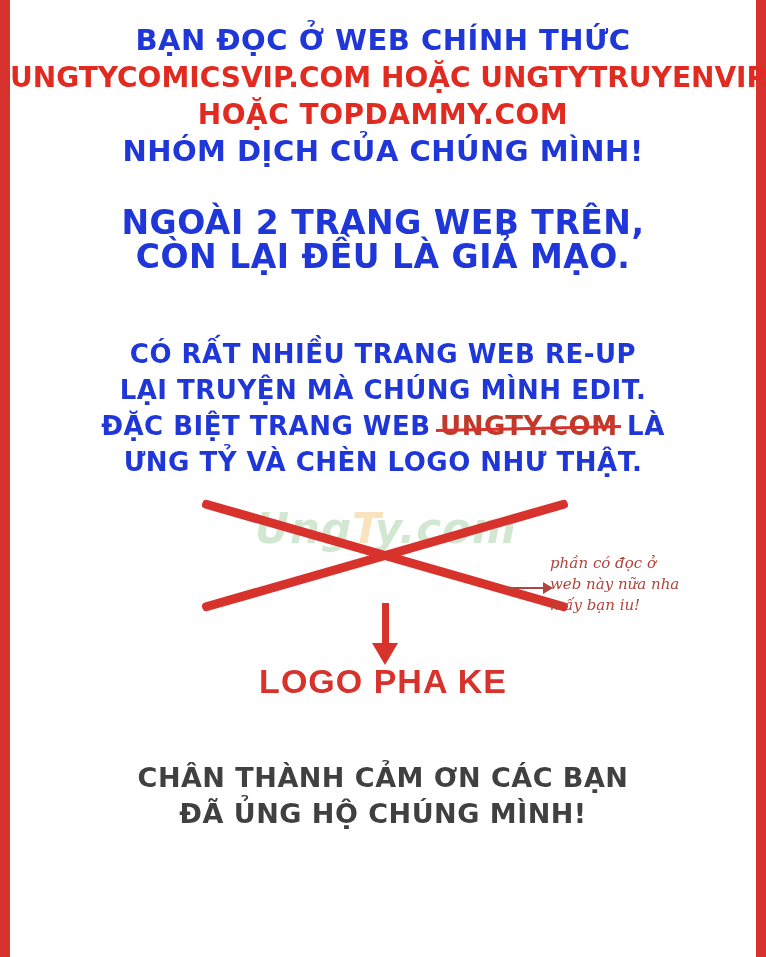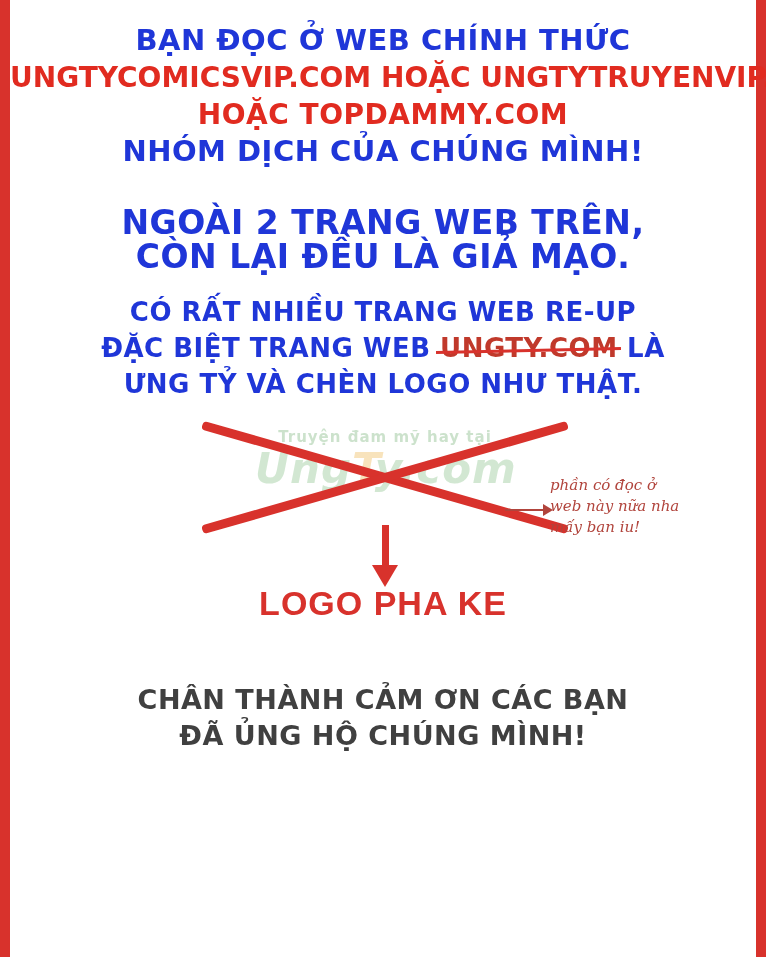--- a/index.html
+++ b/index.html
@@ -78,21 +78,21 @@
   .para1 .line {
     font-size: 33px;
     color: #1f36d8;
     font-weight: bold;
     line-height: 34px;
     text-transform: uppercase;
   }
 
   
   .para2 {
-    margin-top: 20px;
+    margin-top: 62px;
   }
   .para2 .line {
     font-size: 26px;
     color: #1f36d8;
     font-weight: bold;
     line-height: 36px;
     text-transform: uppercase;
   }
   .strike {
     position: relative;
@@ -268,27 +268,27 @@
       <span class="line l5 blue">nhóm dịch của chúng mình!</span>
     </div>
 
     <div class="block para1">
       <span class="line">Ngoài 2 trang web trên,</span>
       <span class="line">còn lại đều là giả mạo.</span>
     </div>
 
     <div class="block para2">
       <span class="line">Có rất nhiều trang web re-up</span>
+      <span class="line">lại truyện mà chúng mình edit.</span>
       <span class="line"><span>Đặc biệt trang web </span><span class="strike">ungty.com</span><span> là</span></span>
       <span class="line">Ưng tỷ và chèn logo như thật.</span>
     </div>
 
     <div class="logo-area">
       <div class="fake-logo">
-        <div class="fl-top">Truyện đam mỹ hay tại</div>
         <div class="fl-main"><span>Ung</span><span class="accent">T</span><span>y.com</span></div>
       </div>
 
       <div class="cross">
         <div class="bar bar1"></div>
         <div class="bar bar2"></div>
       </div>
 
       <div class="arrow-side">
         <div class="shaft"></div>

